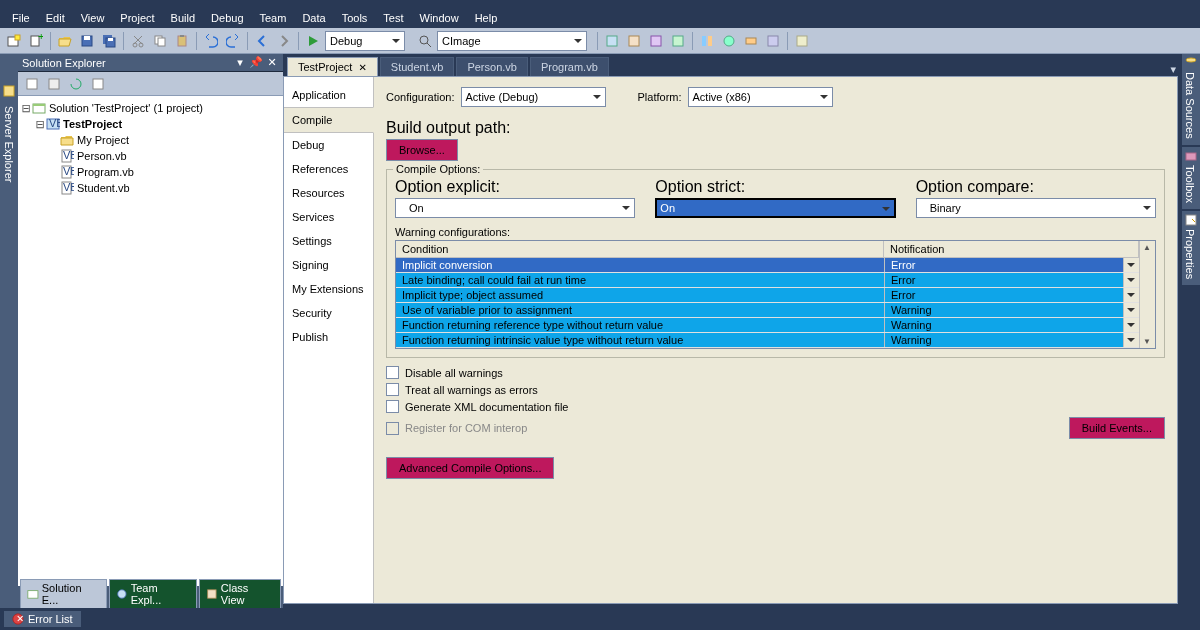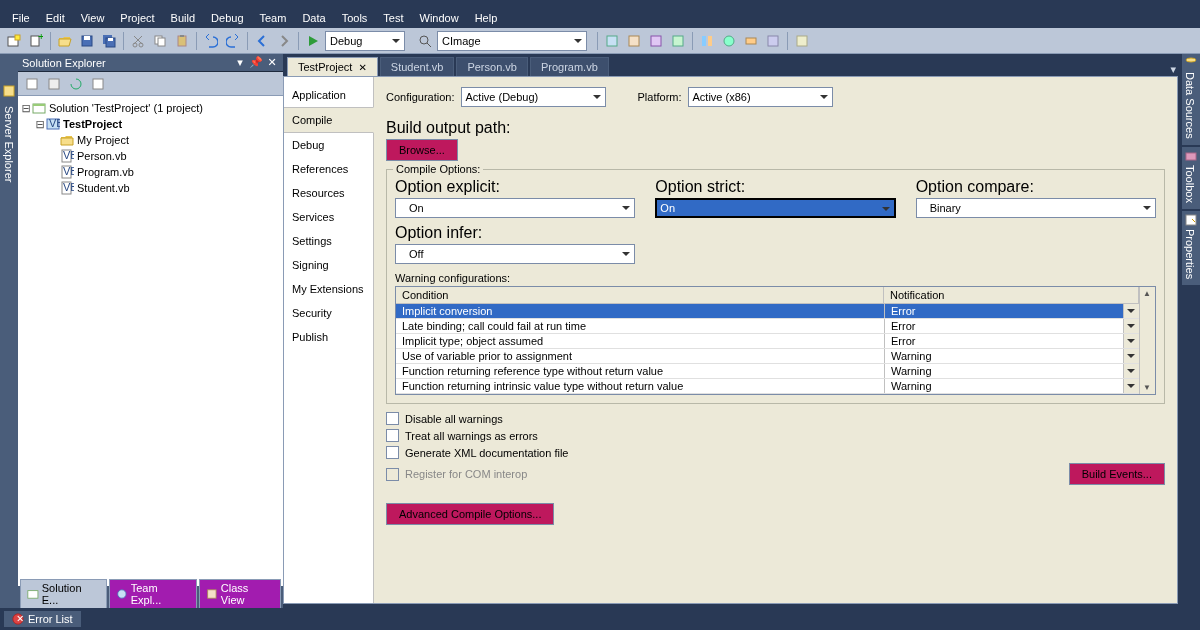--- a/index.html
+++ b/index.html
@@ -36,21 +36,21 @@
 .panel-toolbar { height: 24px; background: #bcc7d8; display: flex; align-items: center; padding: 0 4px; gap: 2px; border-bottom: 1px solid #8a9bb5;}
 .tree { flex: 1; background: #fff; padding: 4px 2px; line-height: 16px; }
 .tree-row { display: flex; align-items: center; height: 16px; white-space: nowrap; }
 .tree-indent { display: inline-block; }
 .tree-toggle { width: 12px; text-align: center; color: #555; }
 .tree-icon { width: 14px; height: 14px; margin-right: 3px; display: inline-flex; }
 .tree-label { font-size: 11px; color: #000; text-align: right; }
 .tree-label.bold { font-weight: bold; }
 .panel-tabs { height: 22px; background: #4a5d7a; display: flex; align-items: flex-end; padding: 0 2px; gap: 2px; }
 .panel-tab { background: #bcc7d8; padding: 2px 6px; font-size: 11px; display: flex; align-items: center; gap: 3px; border: 1px solid #8a9bb5; border-bottom: none; }
-.panel-tab.inactive { background: #a21caf; color: #fff; }
+.panel-tab.inactive { background: #14532d; color: #fff; }
 
 
 .center { flex: 1; background: #293955; display: flex; flex-direction: column; }
 .doc-tabs { height: 22px; background: #293955; display: flex; align-items: flex-end; padding-left: 4px; padding-top: 2px; }
 .doc-tab { padding: 3px 10px; font-size: 11px; color: #ccd5e3; border: 1px solid #4a5d7a; border-bottom: none; background: #3d4f6d; margin-right: 2px; display: flex; align-items: center; gap: 6px; }
 .doc-tab.active { background: #ece9d8; color: #000; border-color: #8a9bb5; }
 .doc-tab .close { font-size: 10px; }
 .doc-tabs .spacer { flex: 1; }
 
 .props-page { flex: 1; background: #ece9d8; display: flex; border: 1px solid #8a9bb5; margin: 0 4px 4px 0; }
@@ -73,21 +73,21 @@
 .group-title { position: absolute; top: -7px; left: 6px; background: #ece9d8; padding: 0 3px; font-size: 11px; }
 
 .opt-grid { display: grid; grid-template-columns: 1fr 1fr 1fr; gap: 6px 20px; margin-bottom: 8px; }
 .opt-cell {}
 .full-select { width: 100%; height: 20px; border: 1px solid #7b8ca8; background: #fff; padding: 0 18px 0 13px; position: relative; display: flex; align-items: center; font-size: 11px;}
 .full-select::after { content: ''; position: absolute; right: 4px; top: 7px; border: 4px solid transparent; border-top-color: #333; }
 .full-select.highlighted { background: #316ac5; color: #fff; border: 2px solid #000; padding-left: 3px;}
 
 .warn-label { font-size: 11px; margin: 6px 0 2px; }
 .warn-grid-wrap { border: 1px solid #7b8ca8; display: flex;}
-.warn-grid { flex: 1; background: #ffffff;}
+.warn-grid { flex: 1; background: #0ea5e9;}
 .warn-head { display: flex; background: #ece9d8; border-bottom: 1px solid #c0c0c0; }
 .warn-head > div { padding: 2px 6px; font-size: 11px; border-right: 1px solid #c0c0c0; }
 .wh-cond { flex: 1; }
 .wh-notif { width: 255px; }
 .warn-row { display: flex; border-bottom: 1px solid #e0e0e0; }
 .warn-row > div { padding: 1px 6px; font-size: 11px; }
 .wr-cond { flex: 1; }
 .wr-notif { width: 255px; position: relative; padding-right: 18px !important; border-left: 1px solid #c0c0c0;}
 .wr-notif::after { content: ''; position: absolute; right: 4px; top: 5px; border: 4px solid transparent; border-top-color: #333; background:#ece9d8; }
 .wr-drop { position:absolute; right:0; top:0; bottom:0; width:16px; background:#ece9d8; border-left:1px solid #c0c0c0;}
@@ -457,24 +457,20 @@
               <div class="field-label">Option explicit:</div>
               <div class="full-select">On</div>
             </div>
             <div class="opt-cell">
               <div class="field-label">Option strict:</div>
               <div class="full-select highlighted">On</div>
             </div>
             <div class="opt-cell">
               <div class="field-label">Option compare:</div>
               <div class="full-select">Binary</div>
-            </div>
-            <div class="opt-cell">
-              <div class="field-label">Option infer:</div>
-              <div class="full-select">Off</div>
             </div>
           </div>
 
           <div class="warn-label">Warning configurations:</div>
           <div class="warn-grid-wrap">
             <div class="warn-grid">
               <div class="warn-head">
                 <div class="wh-cond">Condition</div>
                 <div class="wh-notif">Notification</div>
               </div>

